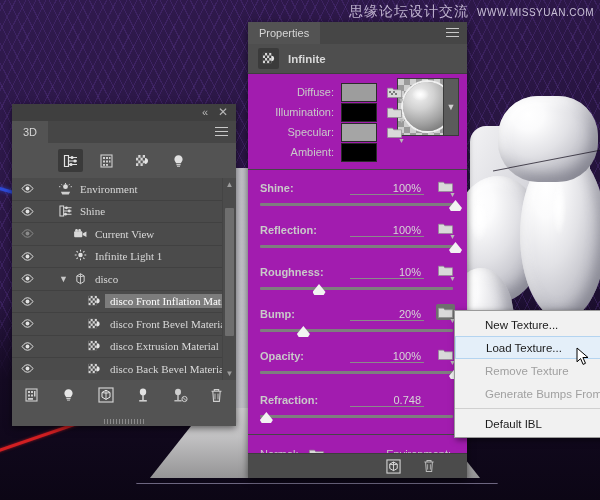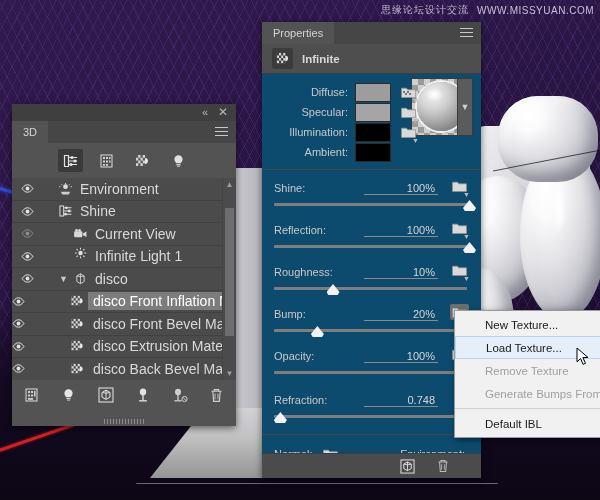--- a/index.html
+++ b/index.html
@@ -76,36 +76,36 @@
   
   #panel3d{left:12px;top:104px;width:224px;height:322px;}
   #panel3d .toolrow{height:35px;background:#535353;display:flex;align-items:center;justify-content:center;gap:11px;}
   .tool{width:25px;height:23px;display:flex;align-items:center;justify-content:center;border-radius:2px;cursor:pointer;}
   .tool.active{background:#3a3a3a;}
   .listbox{background:#4b4b4b;height:202px;position:relative;overflow:hidden;}
   .row{height:21.5px;display:flex;align-items:center;border-bottom:1px solid #414141;position:relative;}
   .eye{width:30px;display:flex;align-items:center;justify-content:center;cursor:pointer;}
   .eye svg{display:block;}
   .rowicon{width:20px;display:flex;align-items:center;justify-content:center;}
-  .rowlabel{color:#d9d9d9;font-size:14px;white-space:nowrap;padding:1px 5px;}
+  .rowlabel{color:#d9d9d9;font-size:11px;white-space:nowrap;padding:1px 5px;font-family:Liberation Serif, serif;}
   .row.sel .rowlabel{background:#7c7c7c;color:#fff;}
   .row .twisty{width:13px;color:#c8c8c8;font-size:9px;display:flex;align-items:center;justify-content:center;}
   .indent1{margin-left:15px;}
   .indent2{margin-left:30px;}
   .row.dim .eye svg{opacity:.42;}
   .vscroll{position:absolute;right:0;top:0;width:13px;height:100%;background:#4b4b4b;border-left:1px solid #444;}
   .vscroll .arr{height:13px;color:#9d9d9d;font-size:8px;display:flex;align-items:center;justify-content:center;cursor:pointer;}
   .vscroll .thumb{position:absolute;left:2px;width:9px;top:30px;height:128px;background:#6e6e6e;border-radius:1px;cursor:pointer;}
   .footrow{height:30px;background:#535353;display:flex;align-items:center;justify-content:center;gap:17px;}
   .fbtn{width:20px;height:20px;display:flex;align-items:center;justify-content:center;cursor:pointer;}
   .gripper{position:absolute;left:50%;transform:translateX(-50%);bottom:2px;width:40px;height:5px;
     background:repeating-linear-gradient(90deg,#9a9a9a 0 1px,transparent 1px 3px);opacity:.8;}
 
   
-  #props{left:262px;top:22px;width:219px;height:456px;background:#0c4a6e;}
+  #props{left:248px;top:22px;width:219px;height:456px;background:#a21caf;}
   #props .secthead{height:29px;background:#4e4e4e;display:flex;align-items:center;gap:9px;padding:0 10px;border-bottom:1px solid #3e3e3e;}
   #props .secthead .sq{width:21px;height:21px;background:#3b3b3b;display:flex;align-items:center;justify-content:center;border-radius:2px;}
   #props .secthead .tt{color:#d8d8d8;font-size:11.5px;font-weight:bold;}
   .body{padding:8px 0 0 0;position:relative;}
   .cgrid{padding:0 10px;}
   .crow{display:flex;align-items:center;height:20px;}
   .clab{width:76px;text-align:right;color:#c9c9c9;font-size:11px;padding-right:7px;}
   .swatch{width:34px;height:17px;border:1px solid #2b2b2b;cursor:pointer;}
   .foldbtn{width:19px;height:17px;margin-left:8px;position:relative;cursor:pointer;display:flex;align-items:center;justify-content:center;}
   .foldbtn .cv{position:absolute;right:-1px;bottom:-3px;color:#b9b9b9;font-size:7px;}
@@ -118,21 +118,21 @@
     background:radial-gradient(circle at 33% 26%, #f3f3f3 0%, #d2d2d2 30%, #9e9e9e 62%, #6d6d6d 88%, #4b4b4b 100%);
     box-shadow:0 0 0 2px #f0f0f0;}
   .preview .ball .hl{position:absolute;left:9px;top:6px;width:17px;height:13px;border-radius:50%;
     background:radial-gradient(ellipse,#fff 0%,rgba(255,255,255,0) 72%);}
   .prevchev{position:absolute;right:0;top:4px;width:14px;height:56px;background:#5b5b5b;border:1px solid #3a3a3a;
     display:flex;align-items:center;justify-content:center;color:#cfcfcf;font-size:9px;cursor:pointer;}
   .divider{height:1px;background:#464646;margin:7px 0 0 0;}
 
   .srow{padding:8px 12px 0 12px;}
   .sline{display:flex;align-items:baseline;}
-  .sname{color:#c9c9c9;font-size:11px;width:90px;}
+  .sname{color:#c9c9c9;font-size:11px;width:90px;font-weight:bold;}
   .sval{flex:1;text-align:right;color:#d6d6d6;font-size:11px;border-bottom:1px solid #8a8a8a;padding-right:3px;max-width:78px;}
   .sfold{width:19px;height:16px;margin-left:12px;position:relative;display:flex;align-items:center;justify-content:center;cursor:pointer;border-radius:2px;}
   .sfold.hot{background:#6e6e6e;}
   .sfold .cv{position:absolute;right:-1px;bottom:-4px;color:#b9b9b9;font-size:7px;}
   .track{position:relative;height:12px;margin-top:5px;}
   .track .bar{position:absolute;left:0;right:2px;top:3px;height:3px;background:#7e7e7e;border-radius:1px;}
   .track .knob{position:absolute;top:0;width:13px;height:11px;margin-left:-6px;
     background:#f2f2f2;clip-path:polygon(50% 0,100% 72%,86% 100%,14% 100%,0 72%);}
   .normrow{display:flex;align-items:center;padding:10px 12px 0 12px;}
   .normrow .lb{color:#c9c9c9;font-size:11px;}
@@ -144,21 +144,21 @@
   #ctx{position:absolute;left:454px;top:310px;width:160px;background:#f1f1f1;border:1px solid #9a9a9a;
     box-shadow:2px 2px 6px rgba(0,0,0,.5);padding:2px 0;z-index:40;}
   #ctx .mi{height:23px;display:flex;align-items:center;padding-left:30px;font-size:11.5px;color:#1b1b1b;white-space:nowrap;cursor:pointer;}
   #ctx .mi.dis{color:#a0a0a0;}
   #ctx .mi.hi{background:#e4eff9;border:1px solid #b4d4f0;height:21px;}
   #ctx .sep{height:1px;background:#d0d0d0;margin:3px 0;}
   #cursor{position:absolute;left:576px;top:347px;z-index:50;}
 
   
   #wm{position:absolute;right:6px;top:3px;z-index:30;display:flex;align-items:center;gap:8px;}
-  #wm .cn{color:#cfc4dd;font-size:10px;letter-spacing:1px;opacity:.9;}
+  #wm .cn{color:#cfc4dd;font-size:14px;letter-spacing:1px;opacity:.9;}
   #wm .url{color:#d9d2e6;font-size:10px;letter-spacing:.5px;opacity:.9;}
 </style>
 </head>
 <body>
 
 <div id="viewport">
   <div class="bg-weave"></div>
 
   <div class="bg-floor"></div>
 
@@ -582,32 +582,32 @@
                 <rect x="2" y="5" width="2" height="2"></rect>
                 <rect x="6" y="5" width="2" height="2"></rect>
                 <rect x="4" y="7" width="2" height="2"></rect>
                 <rect x="8" y="7" width="2" height="2"></rect>
               </g>
             </svg>
             <span class="cv">▼</span>
           </span>
         </div>
         <div class="crow">
-          <span class="clab">Specular:</span>
-          <span class="swatch" style="background:#a5a5a5"></span>
+          <span class="clab">Illumination:</span>
+          <span class="swatch" style="background:#000000"></span>
           <span class="foldbtn">
             <svg width="15" height="12" viewBox="0 0 15 12">
               <path d="M.5 2.2h5l1.3 1.6h7.7v7.7H.5z" fill="#d9d9d9" stroke="#8f8f8f" stroke-width=".7"></path>
             </svg>
             <span class="cv">▼</span>
           </span>
         </div>
         <div class="crow">
-          <span class="clab">Illumination:</span>
-          <span class="swatch" style="background:#000000"></span>
+          <span class="clab">Specular:</span>
+          <span class="swatch" style="background:#a5a5a5"></span>
           <span class="foldbtn">
             <svg width="15" height="12" viewBox="0 0 15 12">
               <path d="M.5 2.2h5l1.3 1.6h7.7v7.7H.5z" fill="#d9d9d9" stroke="#8f8f8f" stroke-width=".7"></path>
             </svg>
             <span class="cv">▼</span>
           </span>
         </div>
         <div class="crow">
           <span class="clab">Ambient:</span>
           <span class="swatch" style="background:#000000"></span>

